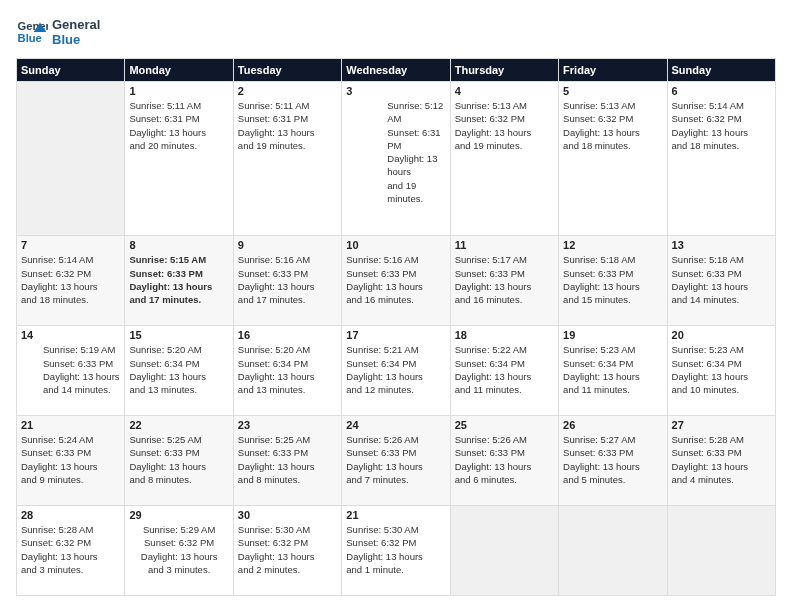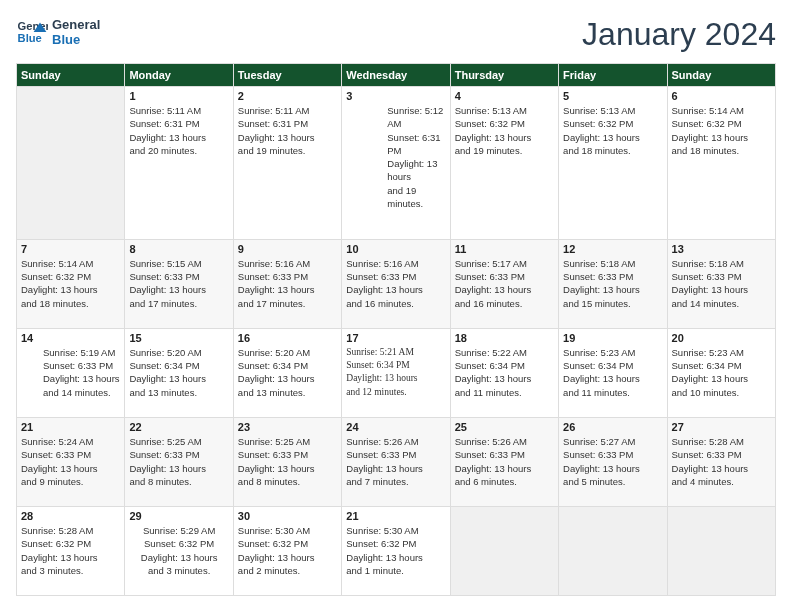--- a/index.html
+++ b/index.html
@@ -44,21 +44,21 @@
       font-size: 15px;
       color: #555;
     }
     .calendar {
       flex: 1;
       border-collapse: collapse;
       width: 100%;
       font-size: 10px;
     }
     .calendar th {
-      background-color: #14532d;
+      background-color: #0f172a;
       color: white;
       padding: 5px 4px;
       text-align: left;
       font-size: 11px;
       font-weight: 600;
       border: 1px solid #ddd;
     }
     .calendar td {
       border: 1px solid #ddd;
       vertical-align: top;
@@ -101,21 +101,20 @@
         <text x="2" y="18" font-size="14" font-weight="bold" fill="#2c3e50">General</text>
         <text x="2" y="32" font-size="14" font-weight="bold" fill="#1a6fb4">Blue</text>
         <polygon points="30,8 38,20 22,20" fill="#1a6fb4"></polygon>
       </svg>
       <div>
         <div style="font-size:13px;font-weight:bold;color:#2c3e50;">General</div>
         <div style="font-size:13px;font-weight:bold;color:#1a6fb4;">Blue</div>
       </div>
     </div>
     <div class="title-section">
-      <div class="main-title">January 2024</div>
     </div>
   </div>
 
   <table class="calendar">
     <thead>
       <tr>
 
       <th>Sunday</th>
           <th>Monday</th>
           <th>Tuesday</th>
@@ -174,21 +173,21 @@
         <tr>
           <td>
             <div class="day-number">7</div>
             <div class="day-info" style="white-space: pre-line;">Sunrise: 5:14 AM
 Sunset: 6:32 PM
 Daylight: 13 hours
 and 18 minutes.</div>
           </td>
           <td>
             <div class="day-number">8</div>
-            <div class="day-info" style="white-space: pre-line;">Sunrise: 5:15 AM
+            <div class="day-info" style="white-space: pre-line; font-weight: bold;">Sunrise: 5:15 AM
 Sunset: 6:33 PM
 Daylight: 13 hours
 and 17 minutes.</div>
           </td>
           <td>
             <div class="day-number">9</div>
             <div class="day-info" style="white-space: pre-line;">Sunrise: 5:16 AM
 Sunset: 6:33 PM
 Daylight: 13 hours
 and 17 minutes.</div>
@@ -239,21 +238,21 @@
           </td>
           <td>
             <div class="day-number">16</div>
             <div class="day-info" style="white-space: pre-line;">Sunrise: 5:20 AM
 Sunset: 6:34 PM
 Daylight: 13 hours
 and 13 minutes.</div>
           </td>
           <td>
             <div class="day-number">17</div>
-            <div class="day-info" style="white-space: pre-line; font-family: Liberation Serif, serif;">Sunrise: 5:21 AM
+            <div class="day-info" style="white-space: pre-line;">Sunrise: 5:21 AM
 Sunset: 6:34 PM
 Daylight: 13 hours
 and 12 minutes.</div>
           </td>
           <td>
             <div class="day-number">18</div>
             <div class="day-info" style="white-space: pre-line;">Sunrise: 5:22 AM
 Sunset: 6:34 PM
 Daylight: 13 hours
 and 11 minutes.</div>

